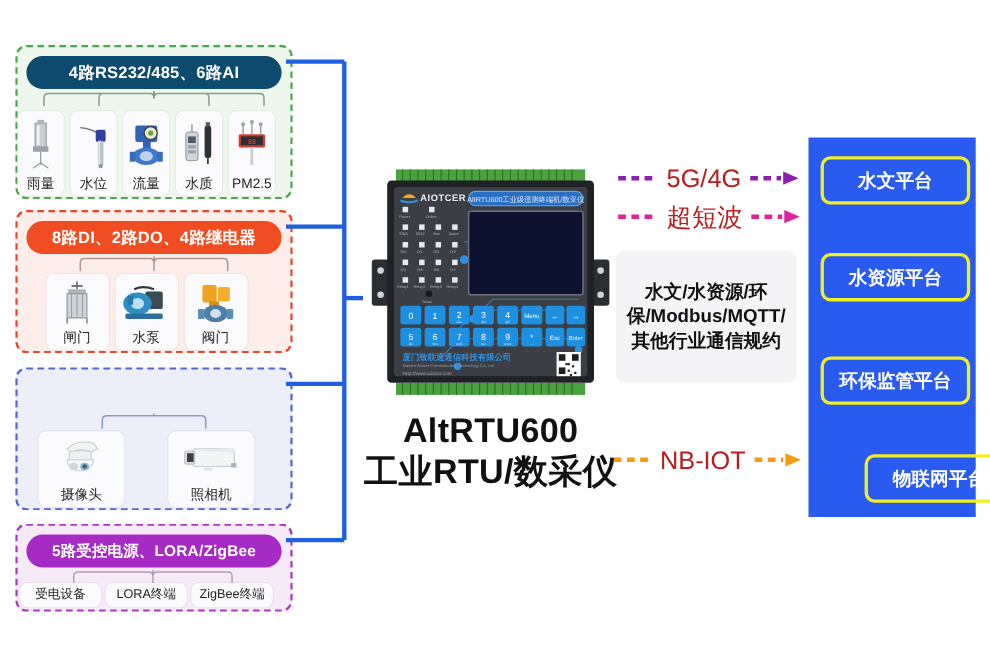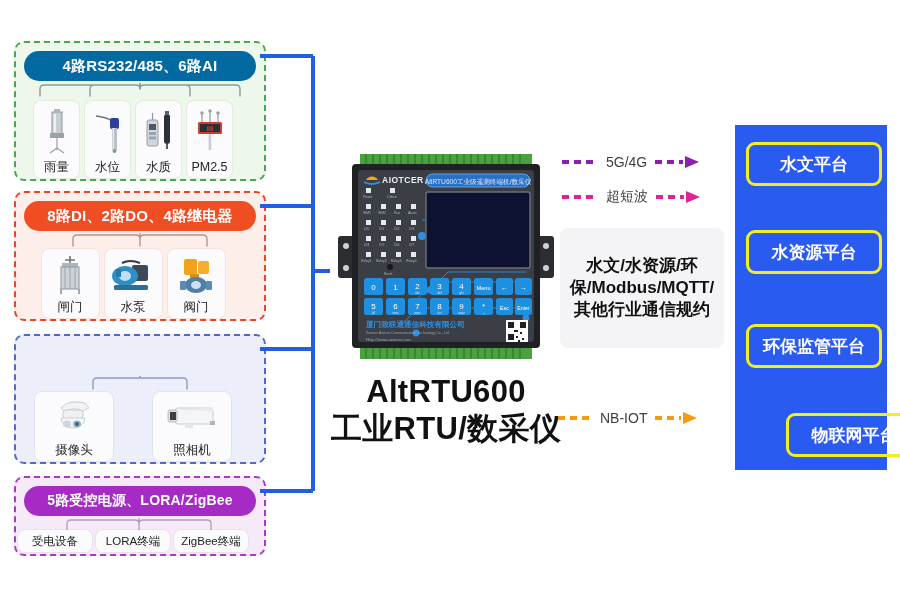--- a/index.html
+++ b/index.html
@@ -24,21 +24,21 @@
     background:#fbfbfd;border-radius:7px;box-shadow:0 0 0 1px rgba(0,0,0,.045);
     display:flex;flex-direction:column;align-items:center;justify-content:flex-end;
     padding-bottom:3px;
   }
   .card .cap{font-size:12.5px;color:#232323;line-height:1.1;padding-top:1px;}
   .art{flex:1;display:flex;align-items:center;justify-content:center;width:100%;}
   .art svg{display:block;}
 
   
   #p1{left:14px;top:41px;width:252px;height:140px;background:#edf7ec;border:2px dashed #49a84b;}
-  #p1 .pill{background:#0369a1;}
+  #p1 .pill{background:#0c4a6e;}
   #p1 .cards{top:58px;}
   #p1 .card{width:45px;height:74px;}
   
   #p2{left:14px;top:191px;width:252px;height:130px;background:#fdeee9;border:2px dashed #e8452c;}
   #p2 .pill{background:#f04d22;}
   #p2 .cards{top:56px;}
   #p2 .card{width:57px;height:66px;}
   
   #p3{left:14px;top:334px;width:252px;height:130px;background:#eceffa;border:2px dashed #5566cc;}
   #p3 .pill{background:#7c84c8;}
@@ -58,21 +58,21 @@
   
   #bus{position:absolute;left:260px;top:40px;width:70px;height:500px;}
 
   
   #device{position:absolute;left:330px;top:150px;width:232px;height:215px;}
   #caption{position:absolute;left:330px;top:374px;width:232px;text-align:center;
            font-size:31px;font-weight:bold;color:#111;line-height:1.18;letter-spacing:.3px;}
 
   
   .linkrow{position:absolute;display:flex;align-items:center;gap:6px;height:26px;}
-  .linkrow .lbl{font-size:14px;color:#404040;white-space:nowrap;}
+  .linkrow .lbl{font-size:23px;color:#b91c1c;white-space:nowrap;}
   .dashline{display:block;}
   #lk1{left:560px;top:149px;}
   #lk2{left:560px;top:184px;}
   #lk3{left:556px;top:369px;}
   #lk4{left:556px;top:405px;}
 
   #protocol{
     position:absolute;left:560px;top:228px;width:164px;height:120px;
     background:#f4f4f6;border-radius:8px;
     display:flex;align-items:center;justify-content:center;text-align:center;
@@ -128,20 +128,35 @@
             <path d="M4 8 Q14 9 20 13" stroke="#6a7278" stroke-width="1.3" fill="none"></path>
             <rect x="18" y="10" width="9" height="11" rx="2" fill="#2f3f9e"></rect>
             <rect x="20" y="20" width="5" height="22" fill="#b9c0c6"></rect>
             <rect x="20.5" y="20" width="1.6" height="22" fill="#e4e8ea"></rect>
             <circle cx="22.5" cy="43" r="2" fill="#8d959b"></circle>
           </svg>
         </div>
         <div class="cap">水位</div>
       </div>
 
+      <div class="card">
+        <div class="art">
+          <svg width="38" height="46" viewBox="0 0 38 46">
+            <rect x="9" y="6" width="20" height="15" rx="2" fill="#2f64b8"></rect>
+            <circle cx="23" cy="13" r="6" fill="#e8efd6" stroke="#3b3f45" stroke-width="1.2"></circle>
+            <circle cx="23" cy="13" r="2.4" fill="#6f9e3c"></circle>
+            <rect x="16" y="21" width="7" height="9" fill="#2f64b8"></rect>
+            <ellipse cx="19" cy="34" rx="12" ry="8" fill="#3f79cc"></ellipse>
+            <ellipse cx="19" cy="34" rx="6" ry="4.5" fill="#bcd2ea"></ellipse>
+            <rect x="4" y="30" width="5" height="9" fill="#356ebd"></rect>
+            <rect x="29" y="30" width="5" height="9" fill="#356ebd"></rect>
+          </svg>
+        </div>
+        <div class="cap">流量</div>
+      </div>
 
       <div class="card">
         <div class="art">
           <svg width="32" height="46" viewBox="0 0 32 46">
             <rect x="4" y="12" width="11" height="26" rx="2" fill="#cfd6dc" stroke="#8d959b" stroke-width=".9"></rect>
             <rect x="6" y="16" width="7" height="6" fill="#4c5a66"></rect>
             <rect x="6" y="24" width="7" height="3" fill="#9aa3aa"></rect>
             <rect x="6" y="28.5" width="7" height="3" fill="#9aa3aa"></rect>
             <path d="M9.5 12 L9.5 5" stroke="#8d959b" stroke-width="1.2"></path>
             <rect x="21" y="6" width="6" height="30" rx="3" fill="#2c3137"></rect>

